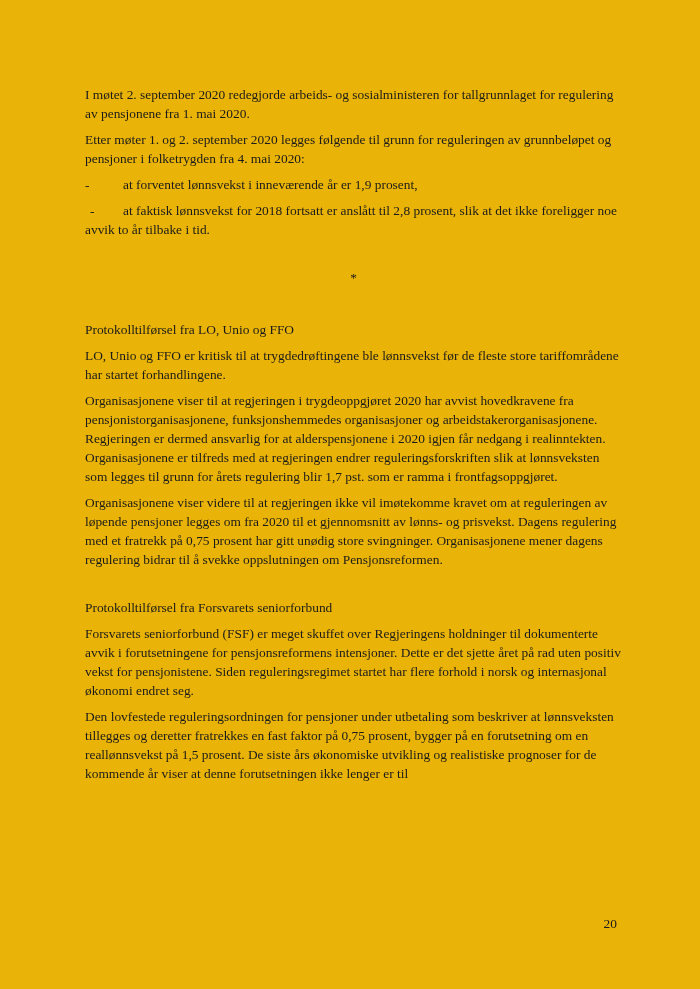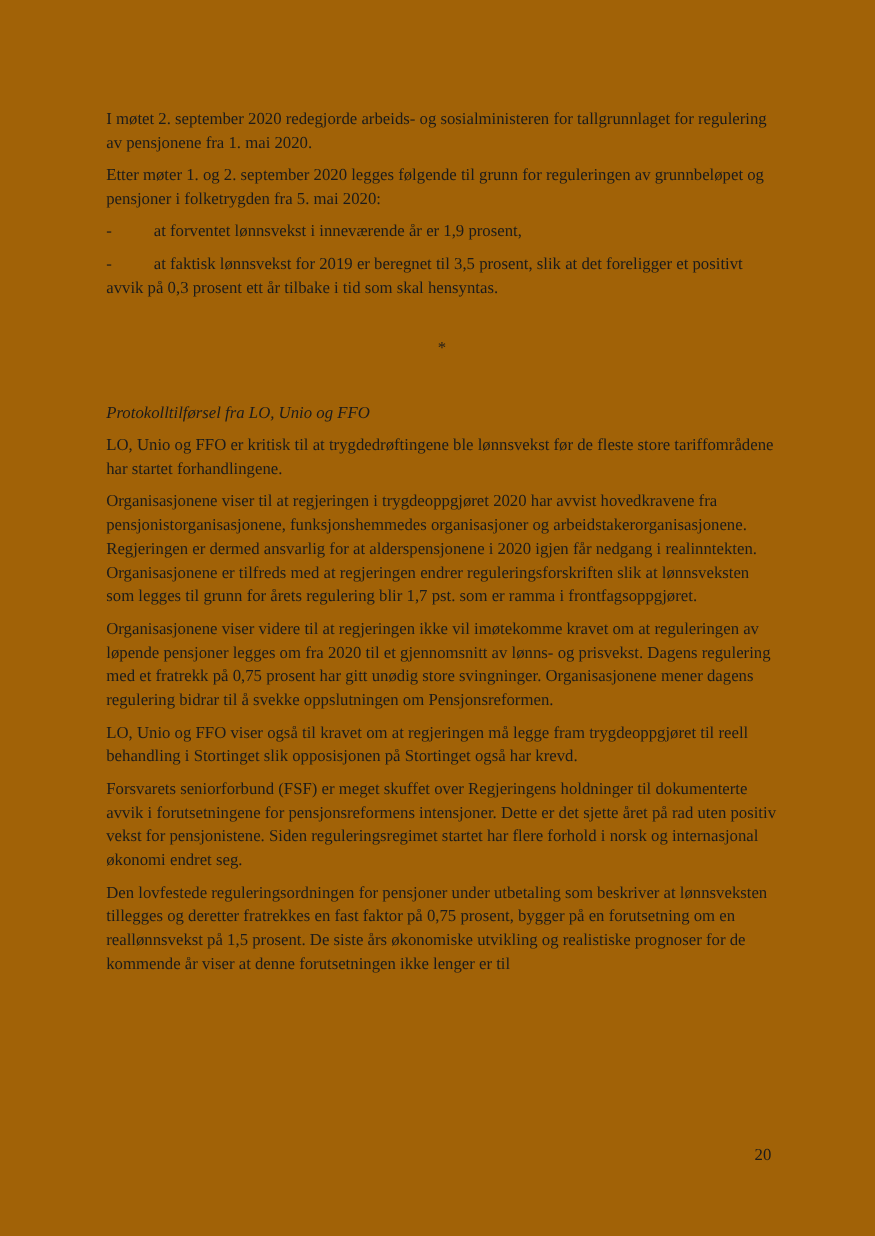--- a/index.html
+++ b/index.html
@@ -5,21 +5,21 @@
 <style>
   html, body {
     margin: 0;
     padding: 0;
     background: #ffffff;
   }
   .page {
     position: relative;
     width: 700px;
     height: 989px;
-    background: #a16207;
+    background: #eab308;
     font-family: "Liberation Serif", serif;
     color: #1b1b1b;
     overflow: hidden;
   }
   .content {
     position: absolute;
     left: 85px;
     top: 85px;
     width: 537px;
   }
@@ -37,21 +37,20 @@
     box-sizing: border-box;
     padding-left: 5px;
   }
   .star {
     text-align: center;
     font-size: 13.4px;
     line-height: 19px;
     margin: 29px 0 0 0;
   }
   .heading {
-    font-style: italic;
     margin: 33px 0 7px 0 !important;
   }
   .heading.fsf {
     margin-top: 29px !important;
   }
   .pagenum {
     position: absolute;
     top: 914px;
     right: 83px;
     font-size: 13.4px;
@@ -59,34 +58,34 @@
     color: #1b1b1b;
   }
 </style>
 </head>
 <body>
 
 <div class="page">
   <div class="content">
 
     <p>I møtet 2. september 2020 redegjorde arbeids- og sosialministeren for tallgrunnlaget for regulering av pensjonene fra 1. mai 2020.</p>
-    <p>Etter møter 1. og 2. september 2020 legges følgende til grunn for reguleringen av grunnbeløpet og pensjoner i folketrygden fra 5. mai 2020:</p>
+    <p>Etter møter 1. og 2. september 2020 legges følgende til grunn for reguleringen av grunnbeløpet og pensjoner i folketrygden fra 4. mai 2020:</p>
 
     <p class="bullet"><span class="marker">-</span><span>at forventet lønnsvekst i inneværende år er 1,9 prosent,</span></p>
 
-    <p class="bullet"><span class="marker">-</span><span>at faktisk lønnsvekst for 2019 er beregnet til 3,5 prosent, slik at det foreligger et positivt avvik på 0,3 prosent ett år tilbake i tid som skal hensyntas.</span></p>
 
+    <p class="bullet"><span class="marker shift">-</span><span>at faktisk lønnsvekst for 2018 fortsatt er anslått til 2,8 prosent, slik at det ikke foreligger noe avvik to år tilbake i tid.</span></p>
 
     <div class="star">*</div>
 
     <p class="heading">Protokolltilførsel fra LO, Unio og FFO</p>
     <p>LO, Unio og FFO er kritisk til at trygdedrøftingene ble lønnsvekst før de fleste store tariffområdene har startet forhandlingene.</p>
     <p>Organisasjonene viser til at regjeringen i trygdeoppgjøret 2020 har avvist hovedkravene fra pensjonistorganisasjonene, funksjonshemmedes organisasjoner og arbeidstakerorganisasjonene. Regjeringen er dermed ansvarlig for at alderspensjonene i 2020 igjen får nedgang i realinntekten. Organisasjonene er tilfreds med at regjeringen endrer reguleringsforskriften slik at lønnsveksten som legges til grunn for årets regulering blir 1,7 pst. som er ramma i frontfagsoppgjøret.</p>
     <p>Organisasjonene viser videre til at regjeringen ikke vil imøtekomme kravet om at reguleringen av løpende pensjoner legges om fra 2020 til et gjennomsnitt av lønns- og prisvekst. Dagens regulering med et fratrekk på 0,75 prosent har gitt unødig store svingninger. Organisasjonene mener dagens regulering bidrar til å svekke oppslutningen om Pensjonsreformen.</p>
-    <p>LO, Unio og FFO viser også til kravet om at regjeringen må legge fram trygdeoppgjøret til reell behandling i Stortinget slik opposisjonen på Stortinget også har krevd.</p>
 
+    <p class="heading fsf">Protokolltilførsel fra Forsvarets seniorforbund</p>
     <p>Forsvarets seniorforbund (FSF) er meget skuffet over Regjeringens holdninger til dokumenterte avvik i forutsetningene for pensjonsreformens intensjoner. Dette er det sjette året på rad uten positiv vekst for pensjonistene. Siden reguleringsregimet startet har flere forhold i norsk og internasjonal økonomi endret seg.</p>
     <p>Den lovfestede reguleringsordningen for pensjoner under utbetaling som beskriver at lønnsveksten tillegges og deretter fratrekkes en fast faktor på 0,75 prosent, bygger på en forutsetning om en reallønnsvekst på 1,5 prosent. De siste års økonomiske utvikling og realistiske prognoser for de kommende år viser at denne forutsetningen ikke lenger er til</p>
 
   </div>
 
   <div class="pagenum">20</div>
 </div>
 
 </body></html>

